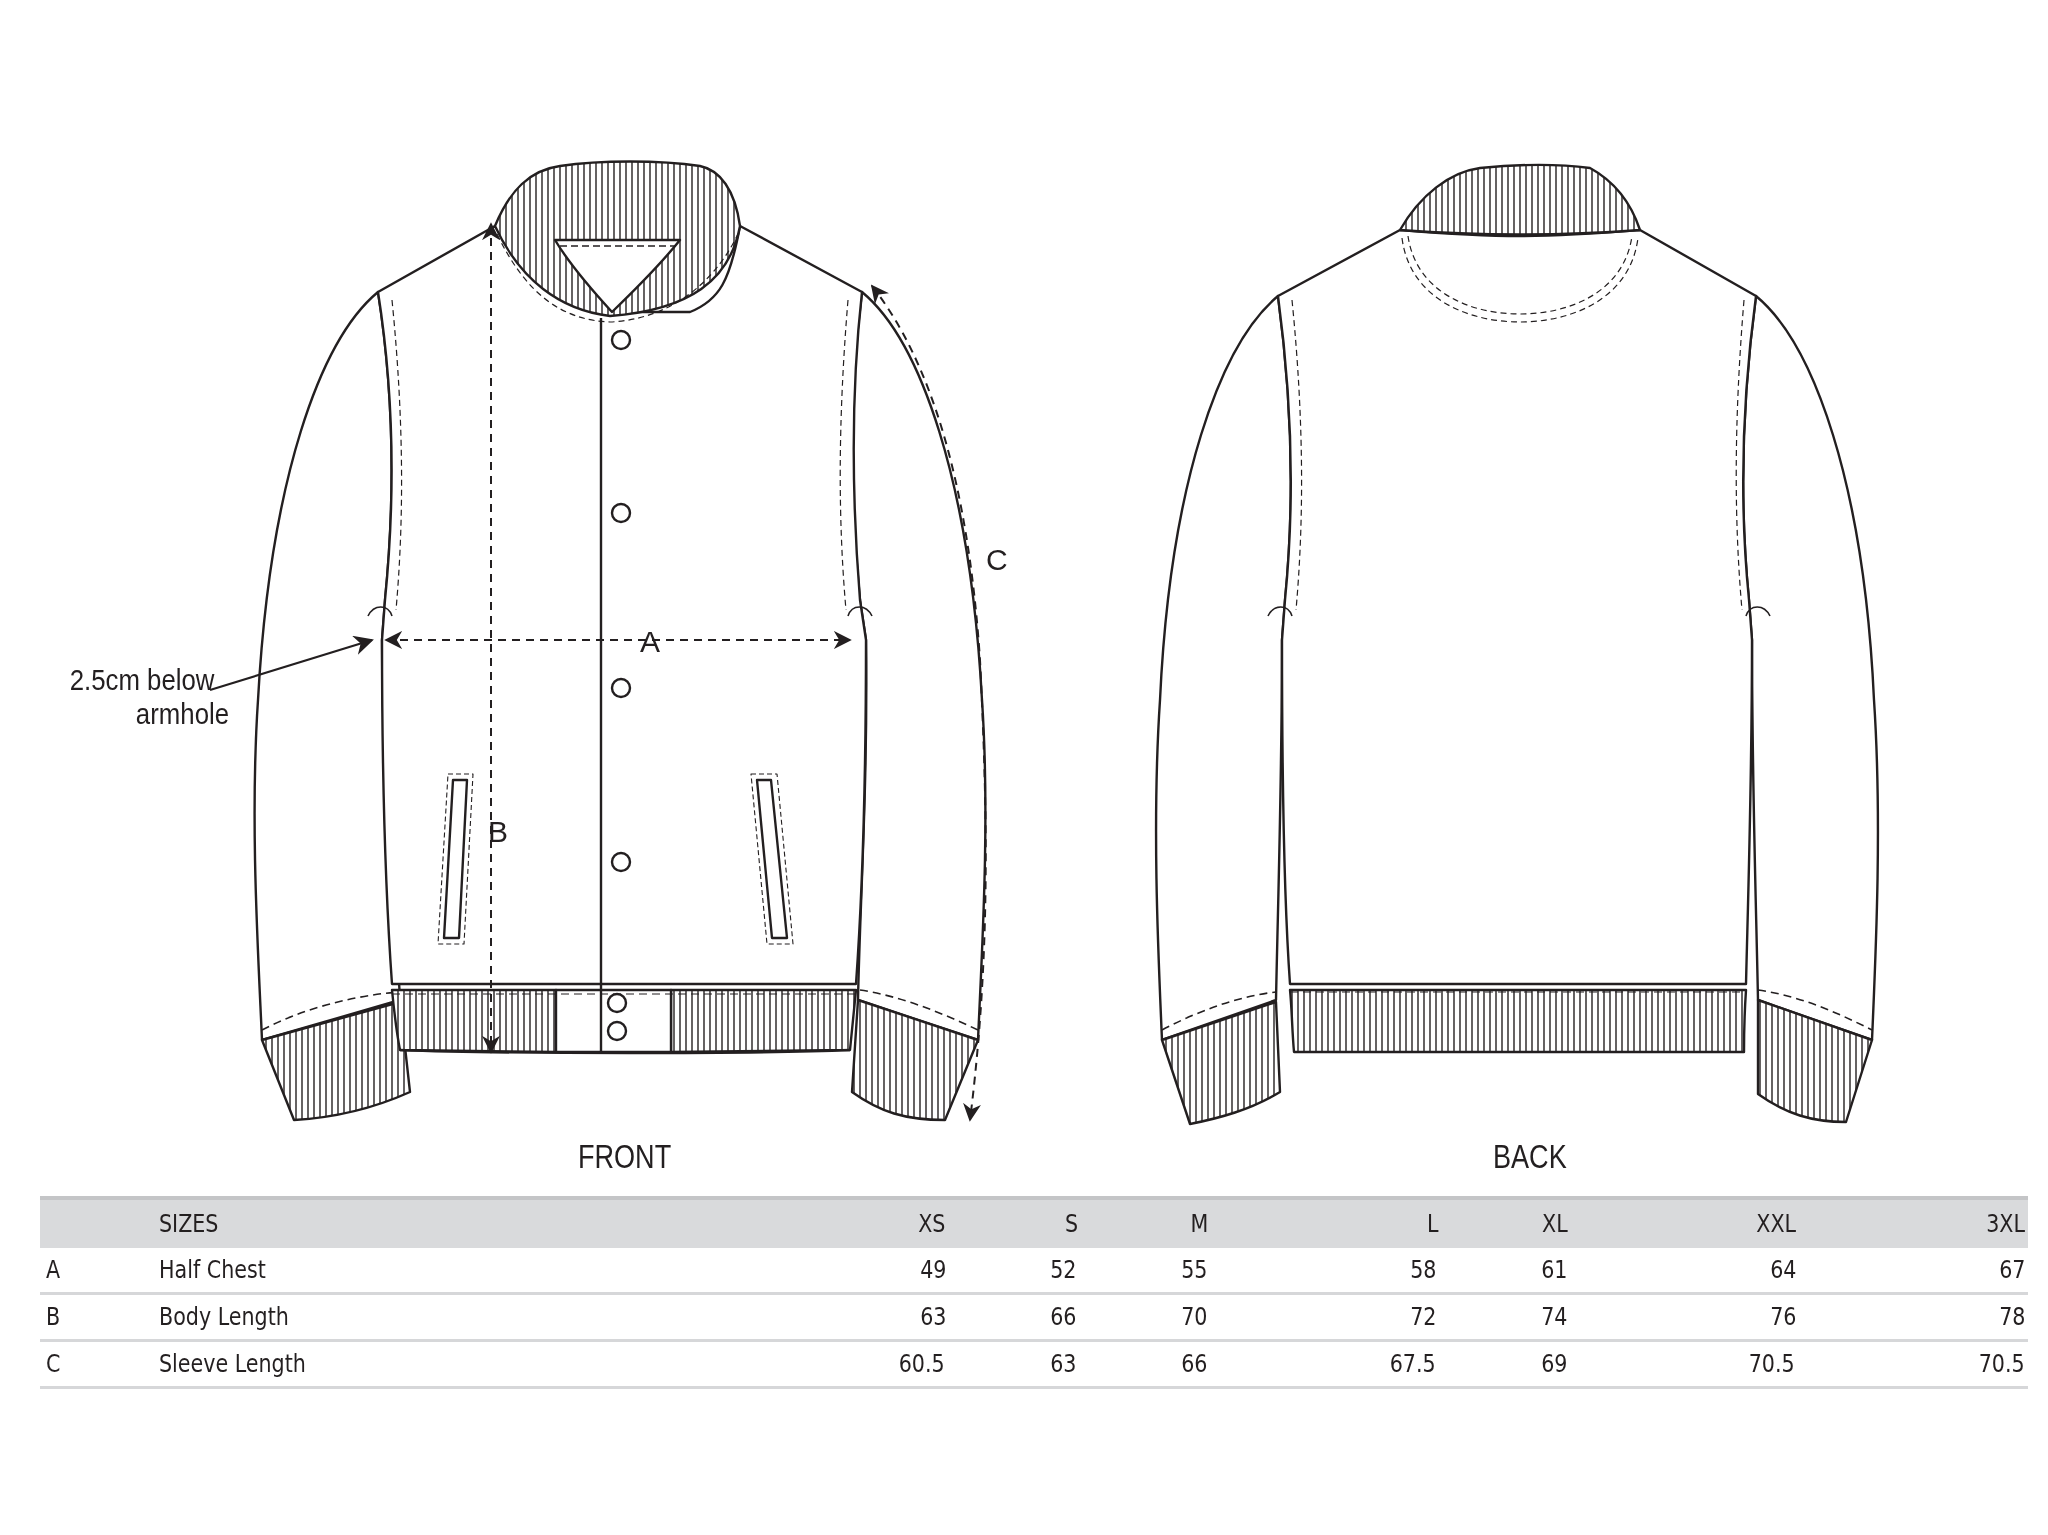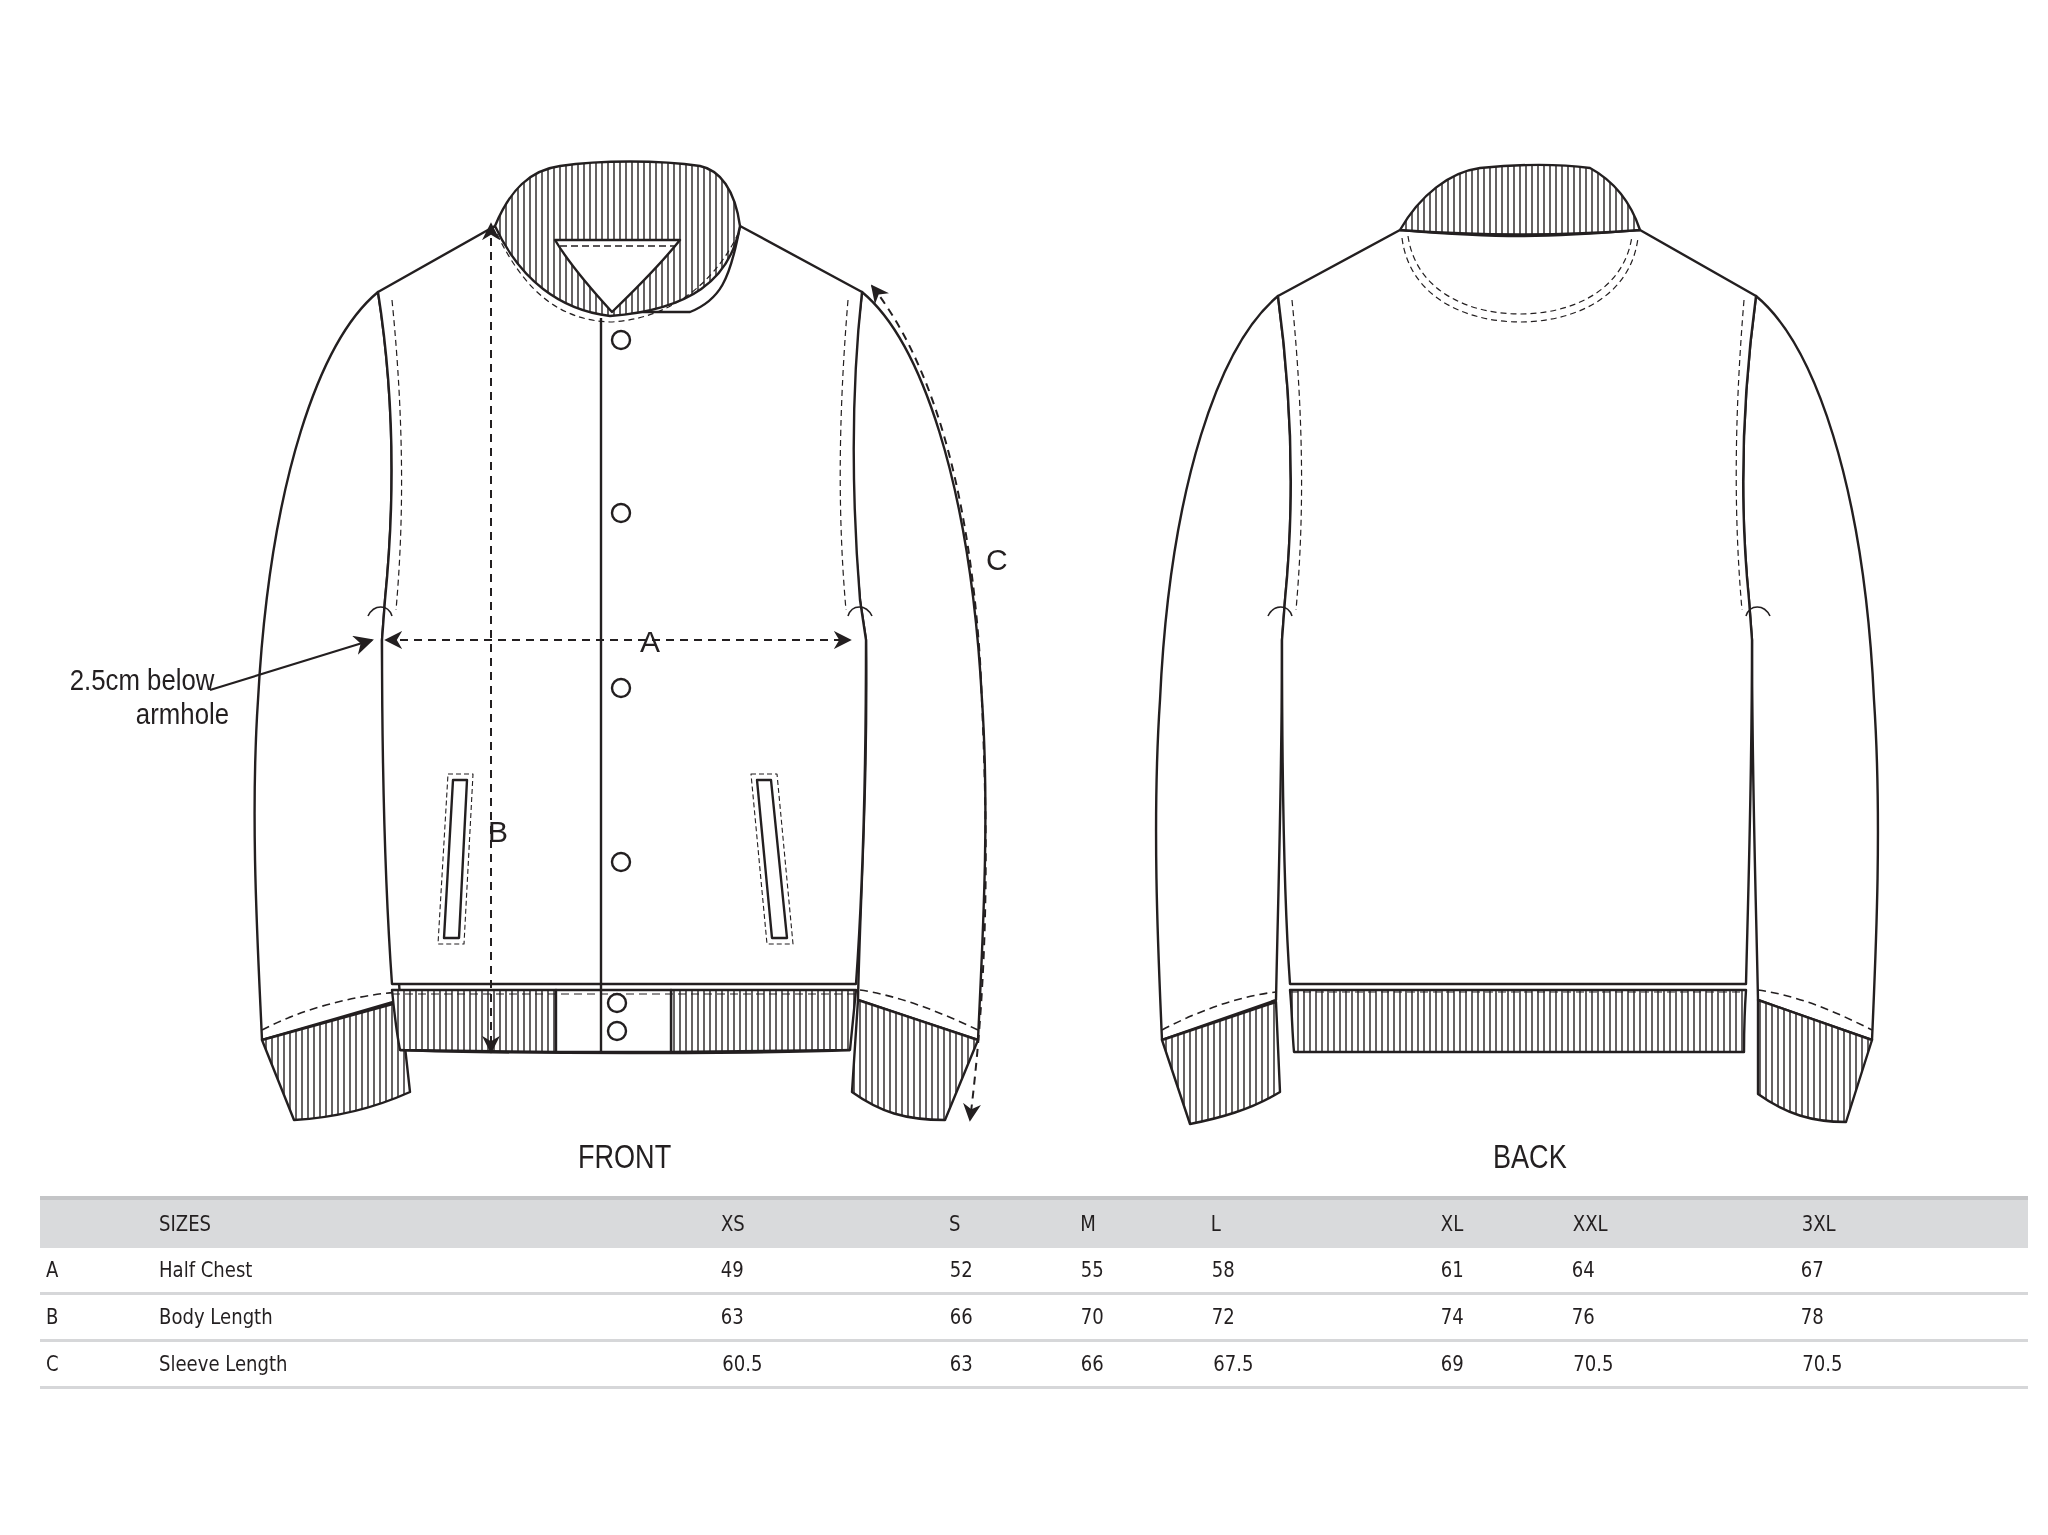--- a/index.html
+++ b/index.html
@@ -1,26 +1,26 @@
 <!DOCTYPE html>
 <html><head>
 <meta charset="utf-8">
 <style>
   html, body { margin: 0; padding: 0; background: #ffffff; }
   body { width: 2048px; height: 1535px; position: relative; overflow: hidden; font-family: "Liberation Sans", sans-serif; color: #231f20; }
   .drawing { position: absolute; left: 0; top: 0; width: 2048px; height: 1535px; }
   .view-label { position: absolute; top: 1138px; font-family: "Liberation Sans", sans-serif; font-size: 33px; transform: scaleX(0.82); transform-origin: left top; letter-spacing: 0px; }
-  .table { position: absolute; left: 40px; top: 1196px; width: 1988px; border-collapse: collapse; font-family: "DejaVu Sans", sans-serif; font-size: 21px; color: #231f20; }
+  .table { position: absolute; left: 40px; top: 1196px; width: 1988px; border-collapse: collapse; font-family: "DejaVu Sans", sans-serif; font-size: 24px; color: #231f20; }
   .table th, .table td { padding: 0; height: 44px; font-weight: normal; }
   .table thead tr { background: #d9dadc; border-top: 4px solid #c4c5c7; }
   .table thead th { height: 48px; }
   .table tbody tr { border-bottom: 3px solid #d6d7d9; }
   .table .c-letter { width: 113px; text-align: left; padding-left: 6px; }
   .table .c-name { width: 560px; text-align: left; }
-  .table .c-val { text-align: left; }
+  .table .c-val { text-align: right; }
   .sqz { display: inline-block; transform: scaleX(0.86); transform-origin: center; }
   .sqz-l { display: inline-block; transform: scaleX(0.86); transform-origin: left; }
 </style>
 </head>
 <body>
 
 <svg class="drawing" width="2048" height="1535" viewBox="0 0 2048 1535" xmlns="http://www.w3.org/2000/svg">
   <defs>
     <pattern id="rib" patternUnits="userSpaceOnUse" width="6" height="10">
       <rect width="6" height="10" fill="#fff"></rect>

